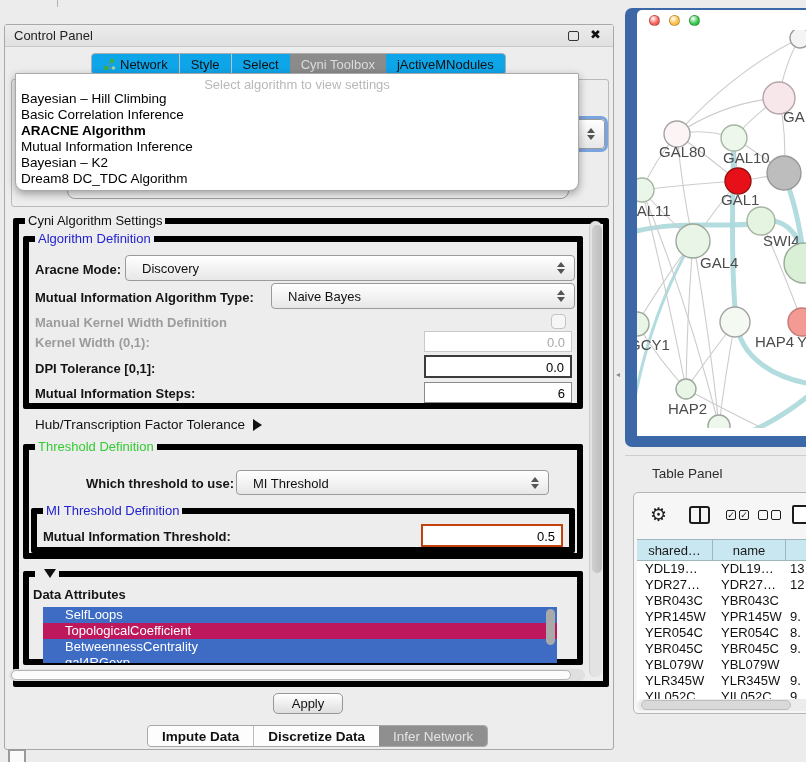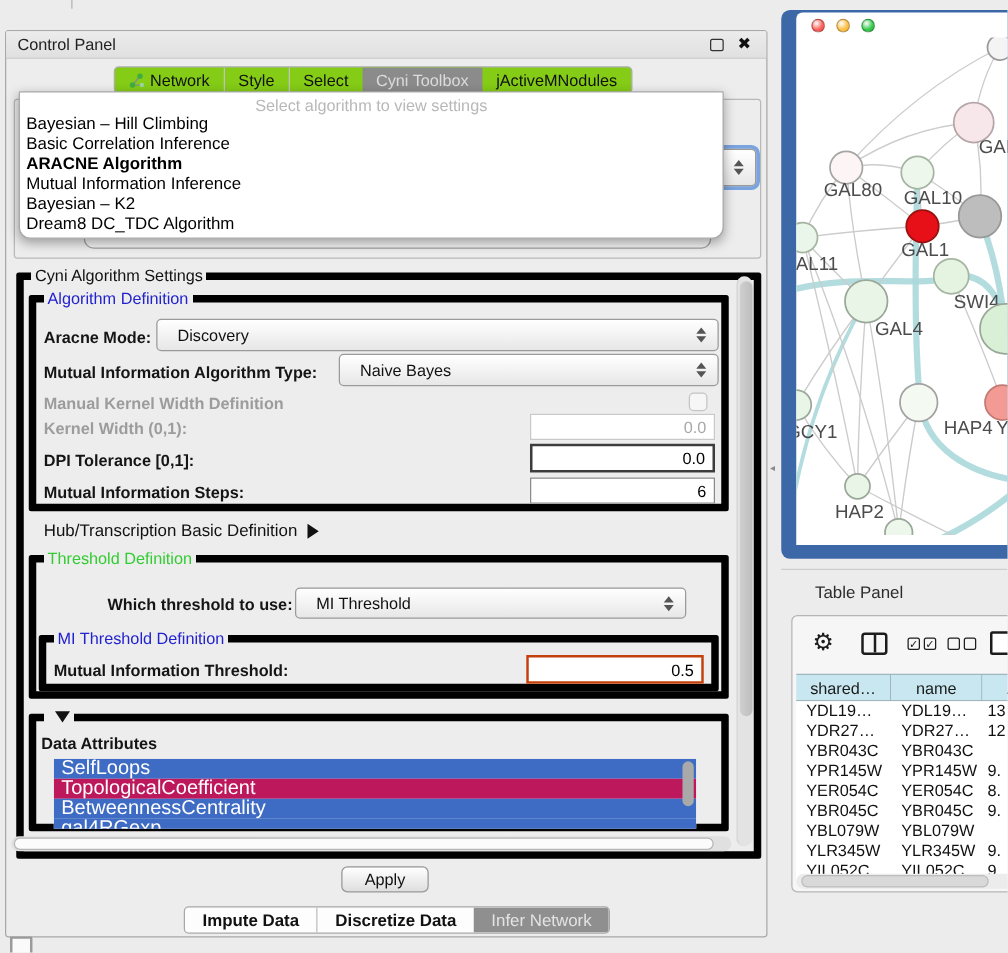--- a/index.html
+++ b/index.html
@@ -13,21 +13,21 @@
   .titlebar { position:absolute; left:0; top:0; width:100%; height:22px;
      background:linear-gradient(#ececec,#e0e0e0); border-bottom:1px solid #c9c9c9;
      font-size:13px; color:#222; }
   .titlebar .t { position:absolute; left:9px; top:3px; }
   .float-ic { position:absolute; right:34px; top:6px; width:11px; height:10px;
      border:1.6px solid #333; border-radius:2px; }
   .close-ic { position:absolute; right:12px; top:2px; font-size:13px; font-weight:bold; color:#111; }
 
   
   .tabbar { position:absolute; left:86px; top:28px; height:22px; display:flex;
-     border:1px solid #adadad; border-radius:4px; background:#84cc16; overflow:hidden; }
+     border:1px solid #adadad; border-radius:4px; background:#0ea5e9; overflow:hidden; }
   .tab { padding:0 11px; font-size:13px; line-height:21px; color:#111; display:flex;
      align-items:center; gap:4px; white-space:nowrap; }
   .tab + .tab { border-left:1px solid #c2c2c2; }
   .tab.active { background:#8b8b8b; color:#dcdcdc; border-left:none; }
   .tab.active + .tab { border-left:none; }
 
   
   .groupbox1 { position:absolute; left:6px; top:54px; width:598px; height:128px;
      border:1px solid #b9b9b9; border-radius:3px; }
   .combo { background:linear-gradient(#ffffff,#e7e7e7); border:1px solid #9a9a9a;
@@ -73,21 +73,21 @@
      border-radius:4px; background:#f6f6f6; }
 
   .hubrow { position:absolute; left:30px; top:392px; font-size:13.5px; color:#111; }
   .tri-right { display:inline-block; margin-left:8px; border:6px solid transparent;
      border-left:9px solid #111; transform:translateY(2px); }
   .tri-down { display:inline-block; margin-left:6px; border:6px solid transparent;
      border-top:9px solid #111; transform:translateY(4px); }
 
   .attr-list { position:absolute; left:38px; top:582px; width:514px; height:56px;
      background:#fff; overflow:hidden; }
-  .attr-item { height:16px; line-height:16px; font-size:16px; color:#fff; padding-left:6px; }
+  .attr-item { height:16px; line-height:16px; font-size:13px; color:#fff; padding-left:22px; }
   .attr-scroll { position:absolute; right:2px; top:2px; width:9px; height:52px; }
   .attr-scroll .thumb { width:9px; height:36px; background:#a9a9a9; border-radius:5px; }
 
   .apply-btn { position:absolute; left:268px; top:668px; width:70px; height:21px;
      background:linear-gradient(#ffffff,#dedede); border:1px solid #979797; border-radius:5px;
      font-size:13px; text-align:center; line-height:20px; color:#111; }
 
   .bottom-tabbar { position:absolute; left:142px; top:700px; height:22px; display:flex;
      border:1px solid #a8a8a8; border-radius:4px; background:#fdfdfd; overflow:hidden; }
   .btab { padding:0 14px; font-size:13.5px; font-weight:bold; line-height:21px; color:#111; white-space:nowrap; }
@@ -223,21 +223,21 @@
     <span class="lbl" style="left:30px; top:336px;">DPI Tolerance [0,1]:</span>
     <div class="field" style="left:419px; top:330px; width:148px; height:23px; border:2px solid #3c3c3c; color:#000;">
       <span class="v">0.0</span>
     </div>
     <span class="lbl" style="left:30px; top:361px;">Mutual Information Steps:</span>
     <div class="field" style="left:419px; top:357px; width:148px; height:21px; border:1px solid #8b8b8b; color:#000;">
       <span class="v">6</span>
     </div>
 
     <div class="hubrow">
-      <span>Hub/Transcription Basic Definition</span><span class="tri-right"></span>
+      <span>Hub/Transcription Factor Tolerance</span><span class="tri-right"></span>
     </div>
 
     <fieldset style="left:18px; top:414px; width:560px; height:120px;">
       <legend id="thr-legend" style="color: rgb(51, 204, 51);">Threshold Definition</legend>
     </fieldset>
     <span class="lbl" style="left:81px; top:451px;">Which threshold to use:</span>
     <div class="combo" style="left:231px; top:445px; width:313px; height:25px;">
       <span class="val">MI Threshold</span>
       <span class="spin">
           <i class="up"></i>

